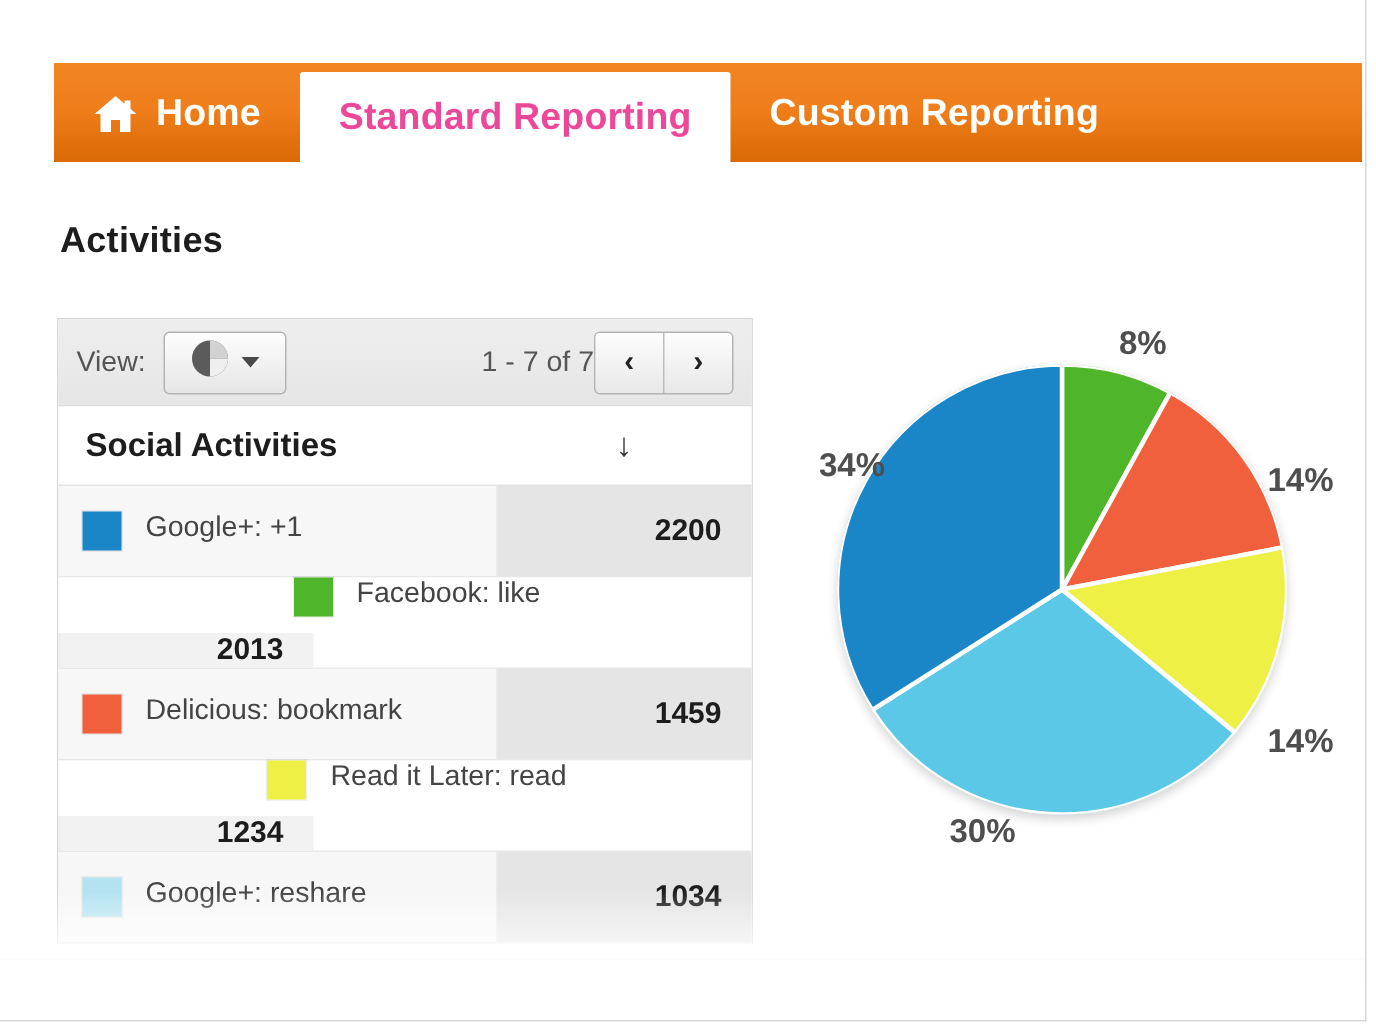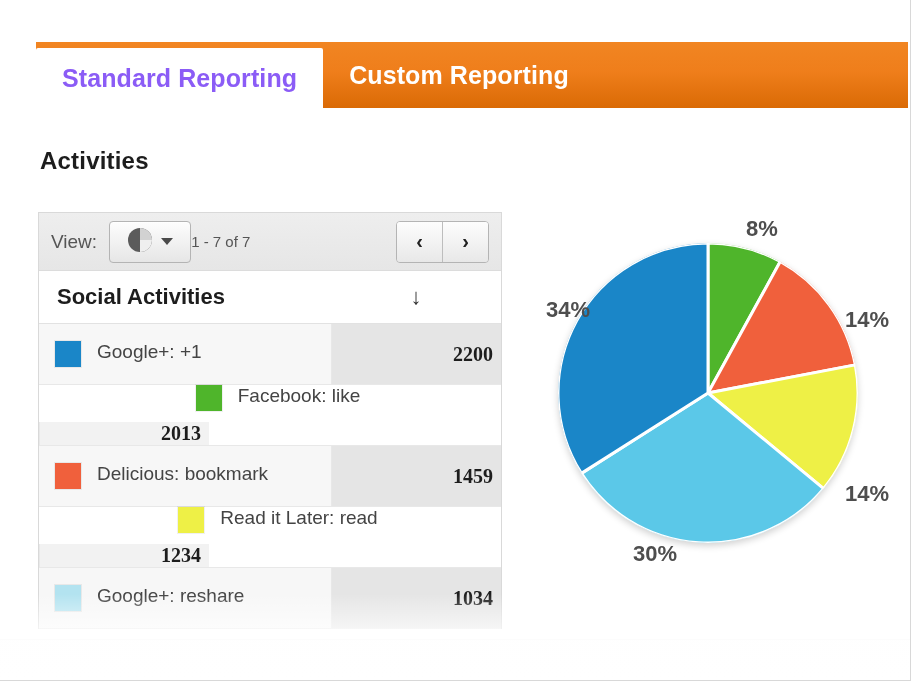--- a/index.html
+++ b/index.html
@@ -44,21 +44,21 @@
     padding: 0 26px;
     color: #ffffff;
     font-size: 25px;
     font-weight: bold;
     cursor: pointer;
     white-space: nowrap;
     letter-spacing: 0.1px;
   }
   .tab.active {
     background: #ffffff;
-    color: #8b5cf6;
+    color: #ec4899;
     margin-top: 6px;
     border-radius: 2px 2px 0 0;
     justify-content: flex-end;
   }
   .tab .home-ico {
     display: inline-block;
     width: 30px; height: 26px;
     margin-right: 12px;
     position: relative;
     top: 1px;
@@ -113,22 +113,22 @@
     box-shadow: 0 1px 0 rgba(255,255,255,.7) inset;
   }
   .caret-down {
     width: 0; height: 0;
     border-left: 6px solid transparent;
     border-right: 6px solid transparent;
     border-top: 7px solid #4a4a4a;
   }
   #pager-count {
     flex: 1;
-    text-align: left;
-    font-size: 15px;
+    text-align: right;
+    font-size: 19px;
     color: #555555;
     white-space: nowrap;
   }
   #pager {
     display: flex;
     height: 40px;
     border: 1px solid #b4b4b4;
     border-radius: 4px;
     overflow: hidden;
     background: linear-gradient(to bottom, #fdfdfd 0%, #e6e6e6 100%);
@@ -186,31 +186,30 @@
   }
   .row .swatch {
     width: 26px; height: 26px;
     margin-right: 16px;
     flex: none;
     box-shadow: 0 0 0 1px rgba(0,0,0,.06);
   }
   .row .cell-val {
     width: 170px;
     text-align: left;
-    padding-right: 8px;
+    padding-right: 20px;
     box-sizing: border-box;
     font-size: 20px;
     font-weight: bold;
     color: #1d1d1d;
     align-self: stretch;
     display: flex;
     align-items: center;
     justify-content: flex-end;
     border-left: 1px solid #e8e8e8;
-    font-family: Liberation Serif, serif;
   }
   .row.odd { background: #f7f7f7; }
   .row.odd .cell-val { background: #e5e5e5; }
   .row.even { background: #ffffff; flex-direction: column; }
   .row.even .cell-val { background: #f2f2f2; }
 
   
   #chart-area {
     position: absolute;
     left: 520px; top: 205px;
@@ -248,20 +247,29 @@
     border-top: 1px solid #ececec;
   }
 </style>
 </head>
 <body>
 
 <div id="page">
 
   <div id="tabbar">
 
+    <div class="tab">
+      <span class="home-ico">
+        <svg viewBox="0 0 30 26" width="30" height="26">
+          <path d="M15 1 L29 13 L25 13 L25 25 L18 25 L18 17 L12 17 L12 25 L5 25 L5 13 L1 13 Z" fill="#ffffff"></path>
+          <rect x="21" y="4" width="4" height="6" fill="#ffffff"></rect>
+        </svg>
+      </span>
+      <span>Home</span>
+    </div>
 
     <div class="tab active">
       <span>Standard Reporting</span>
     </div>
 
     <div class="tab">
       <span>Custom Reporting</span>
     </div>
 
   </div>

